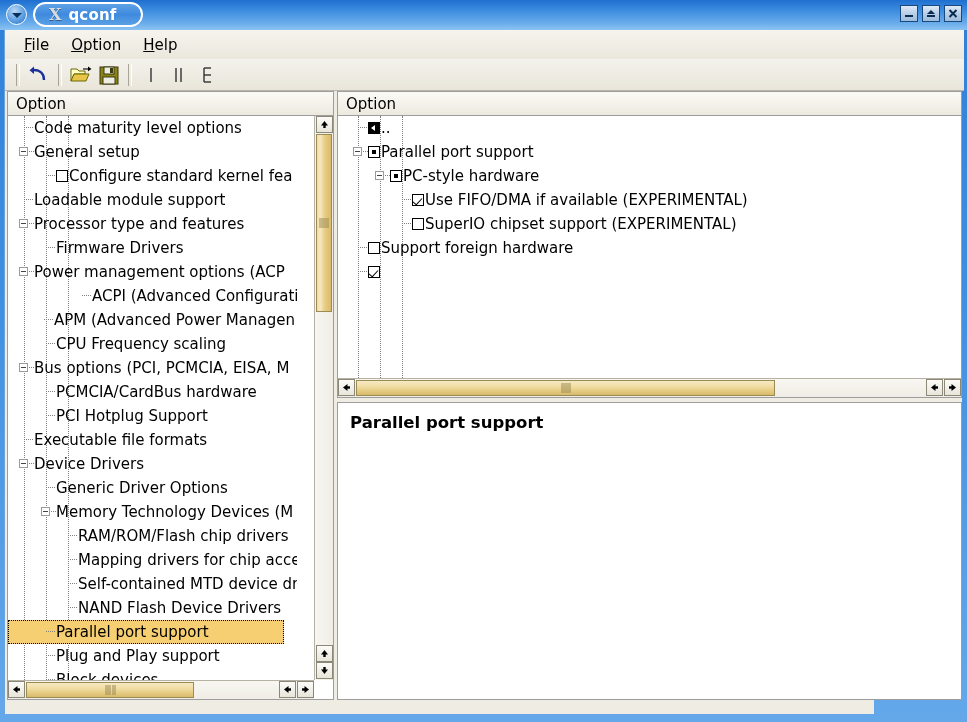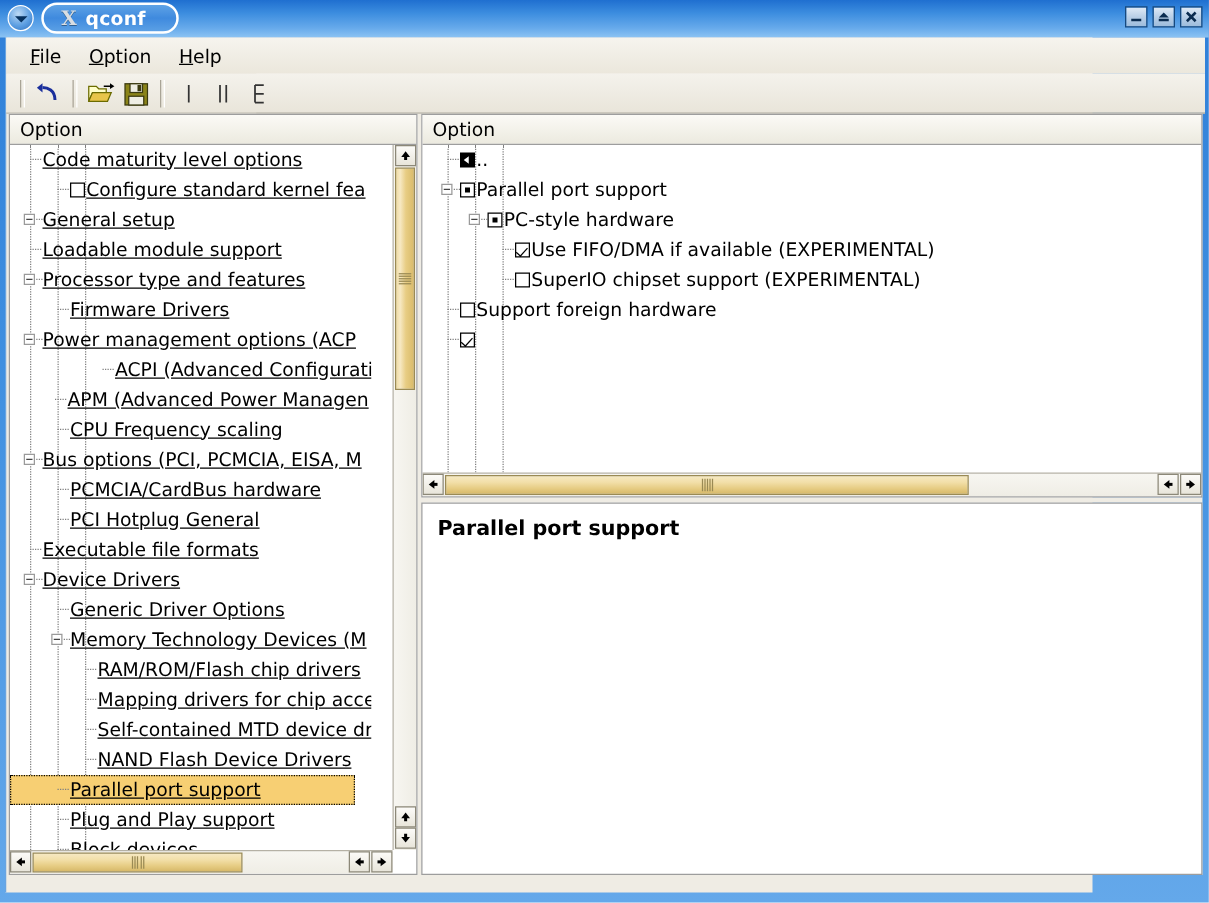--- a/index.html
+++ b/index.html
@@ -154,21 +154,21 @@
     padding-left: 8px;
     font-size: 15px;
     box-sizing: border-box;
   }
 
   .tree {
     position: absolute; left: 0; right: 0;
     overflow: hidden;
     background: #fff;
   }
-  #left-tree  { top: 24px; bottom: 19px; right: 36px; text-decoration: underline; }
+  #left-tree  { top: 24px; bottom: 19px; right: 36px; }
   #right-tree { top: 24px; bottom: 19px; right: 0; }
 
   .row {
     position: relative;
     height: 24px;
     display: flex; align-items: center;
     white-space: nowrap;
     box-sizing: border-box;
   }
   .row.selected {
@@ -439,31 +439,31 @@
       <div class="pane" id="left-pane">
         <div class="col-header">Option</div>
         <div class="tree" id="left-tree">
             <div class="vline" style="left: 16px; top: 0px; bottom: 0px;"></div>
             <div class="vline" style="left: 38px; top: 0px; bottom: 0px;"></div>
             <div class="vline" style="left: 60px; top: 0px; bottom: 0px;"></div>
             <div class="row" style="padding-left: 8px;">
               <span class="elbow"></span>
               <span class="row-label">Code maturity level options</span>
             </div>
-            <div class="row" style="padding-left: 30px;">
-              <span class="elbow"></span>
-              <span class="glyph glyph-empty"></span>
-              <span class="row-label">Configure standard kernel fea</span>
-            </div>
             <div class="row" style="padding-left: 8px;">
               <span class="expander">
                 <span class="box"></span>
               </span>
               <span class="row-label">General setup</span>
             </div>
+            <div class="row" style="padding-left: 30px;">
+              <span class="elbow"></span>
+              <span class="glyph glyph-empty"></span>
+              <span class="row-label">Configure standard kernel fea</span>
+            </div>
             <div class="row" style="padding-left: 8px;">
               <span class="elbow"></span>
               <span class="row-label">Loadable module support</span>
             </div>
             <div class="row" style="padding-left: 8px;">
               <span class="expander">
                 <span class="box"></span>
               </span>
               <span class="row-label">Processor type and features</span>
             </div>
@@ -494,21 +494,21 @@
                 <span class="box"></span>
               </span>
               <span class="row-label">Bus options (PCI, PCMCIA, EISA, M</span>
             </div>
             <div class="row" style="padding-left: 30px;">
               <span class="elbow"></span>
               <span class="row-label">PCMCIA/CardBus hardware</span>
             </div>
             <div class="row" style="padding-left: 30px;">
               <span class="elbow"></span>
-              <span class="row-label">PCI Hotplug General</span>
+              <span class="row-label">PCI Hotplug Support</span>
             </div>
             <div class="row" style="padding-left: 8px;">
               <span class="elbow"></span>
               <span class="row-label">Executable file formats</span>
             </div>
             <div class="row" style="padding-left: 8px;">
               <span class="expander">
                 <span class="box"></span>
               </span>
               <span class="row-label">Device Drivers</span>

